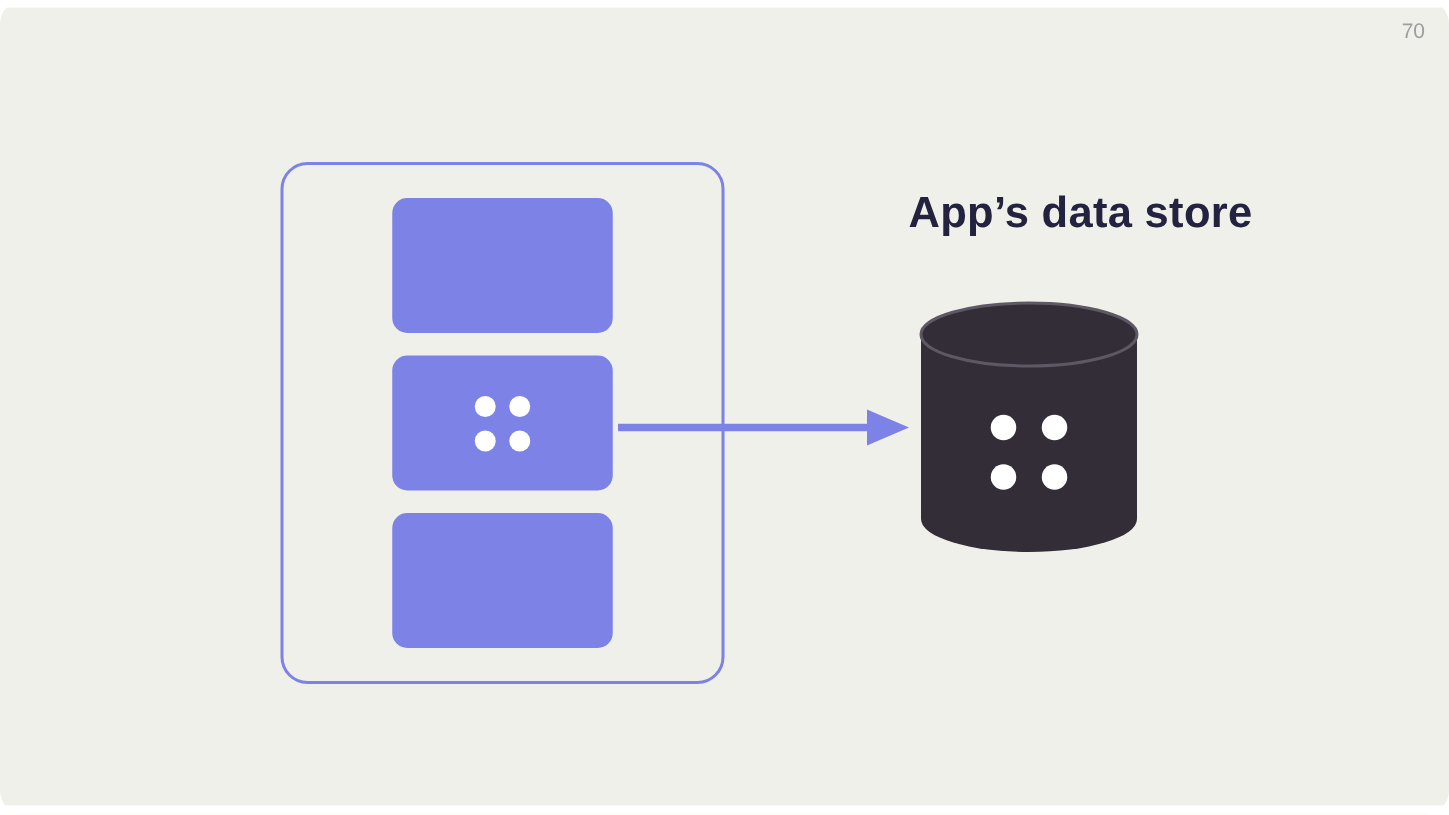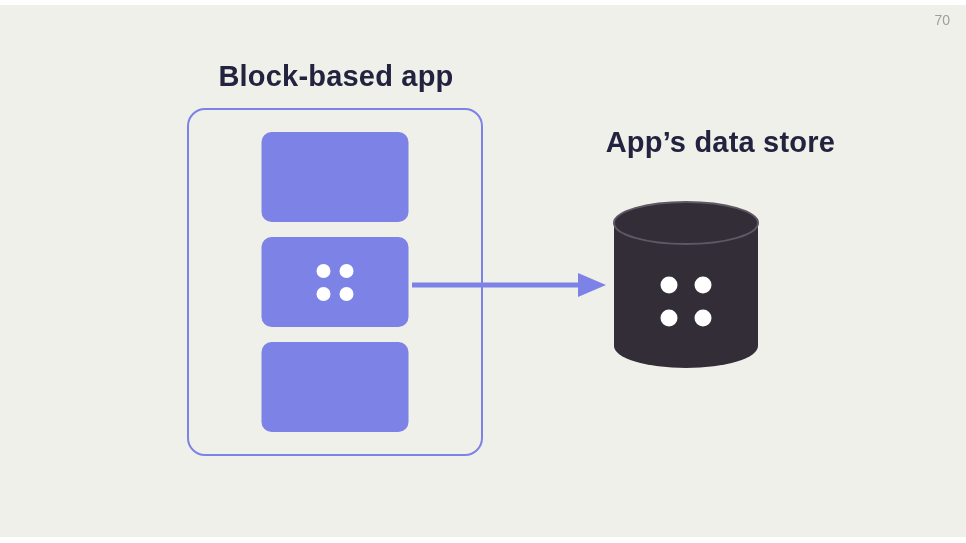--- a/index.html
+++ b/index.html
@@ -8,20 +8,21 @@
     font-family: "Liberation Sans", sans-serif;
     background: #ffffff;
     overflow: hidden;
     position: relative;
   }
   .canvas {
     position: absolute;
     left: 0; top: 0;
     width: 966px; height: 543px;
     background: var(--bg, #f0f0ea);
+    border-radius: 16px;
   }
   .strip { position: absolute; left: 0; right: 0; background: #ffffff; }
   .strip.top { top: 0; height: 5px; }
   .strip.bottom { bottom: 0; height: 6px; }
 
   .slide-number {
     position: absolute;
     top: 12px; right: 16px;
     font-size: 14px;
     color: var(--muted, #9e9e9e);
@@ -94,21 +95,20 @@
 </head>
 <body>
 
 <div class="canvas">
 
   <div class="strip top"></div>
   <div class="strip bottom"></div>
 
   <div class="slide-number">70</div>
 
-  <div class="app-title">Block-based app</div>
 
   <div class="app-container">
     <div class="block block-1"></div>
     <div class="block block-2">
       <div class="dots">
         <span class="dot"></span>
         <span class="dot"></span>
         <span class="dot"></span>
         <span class="dot"></span>
       </div>

